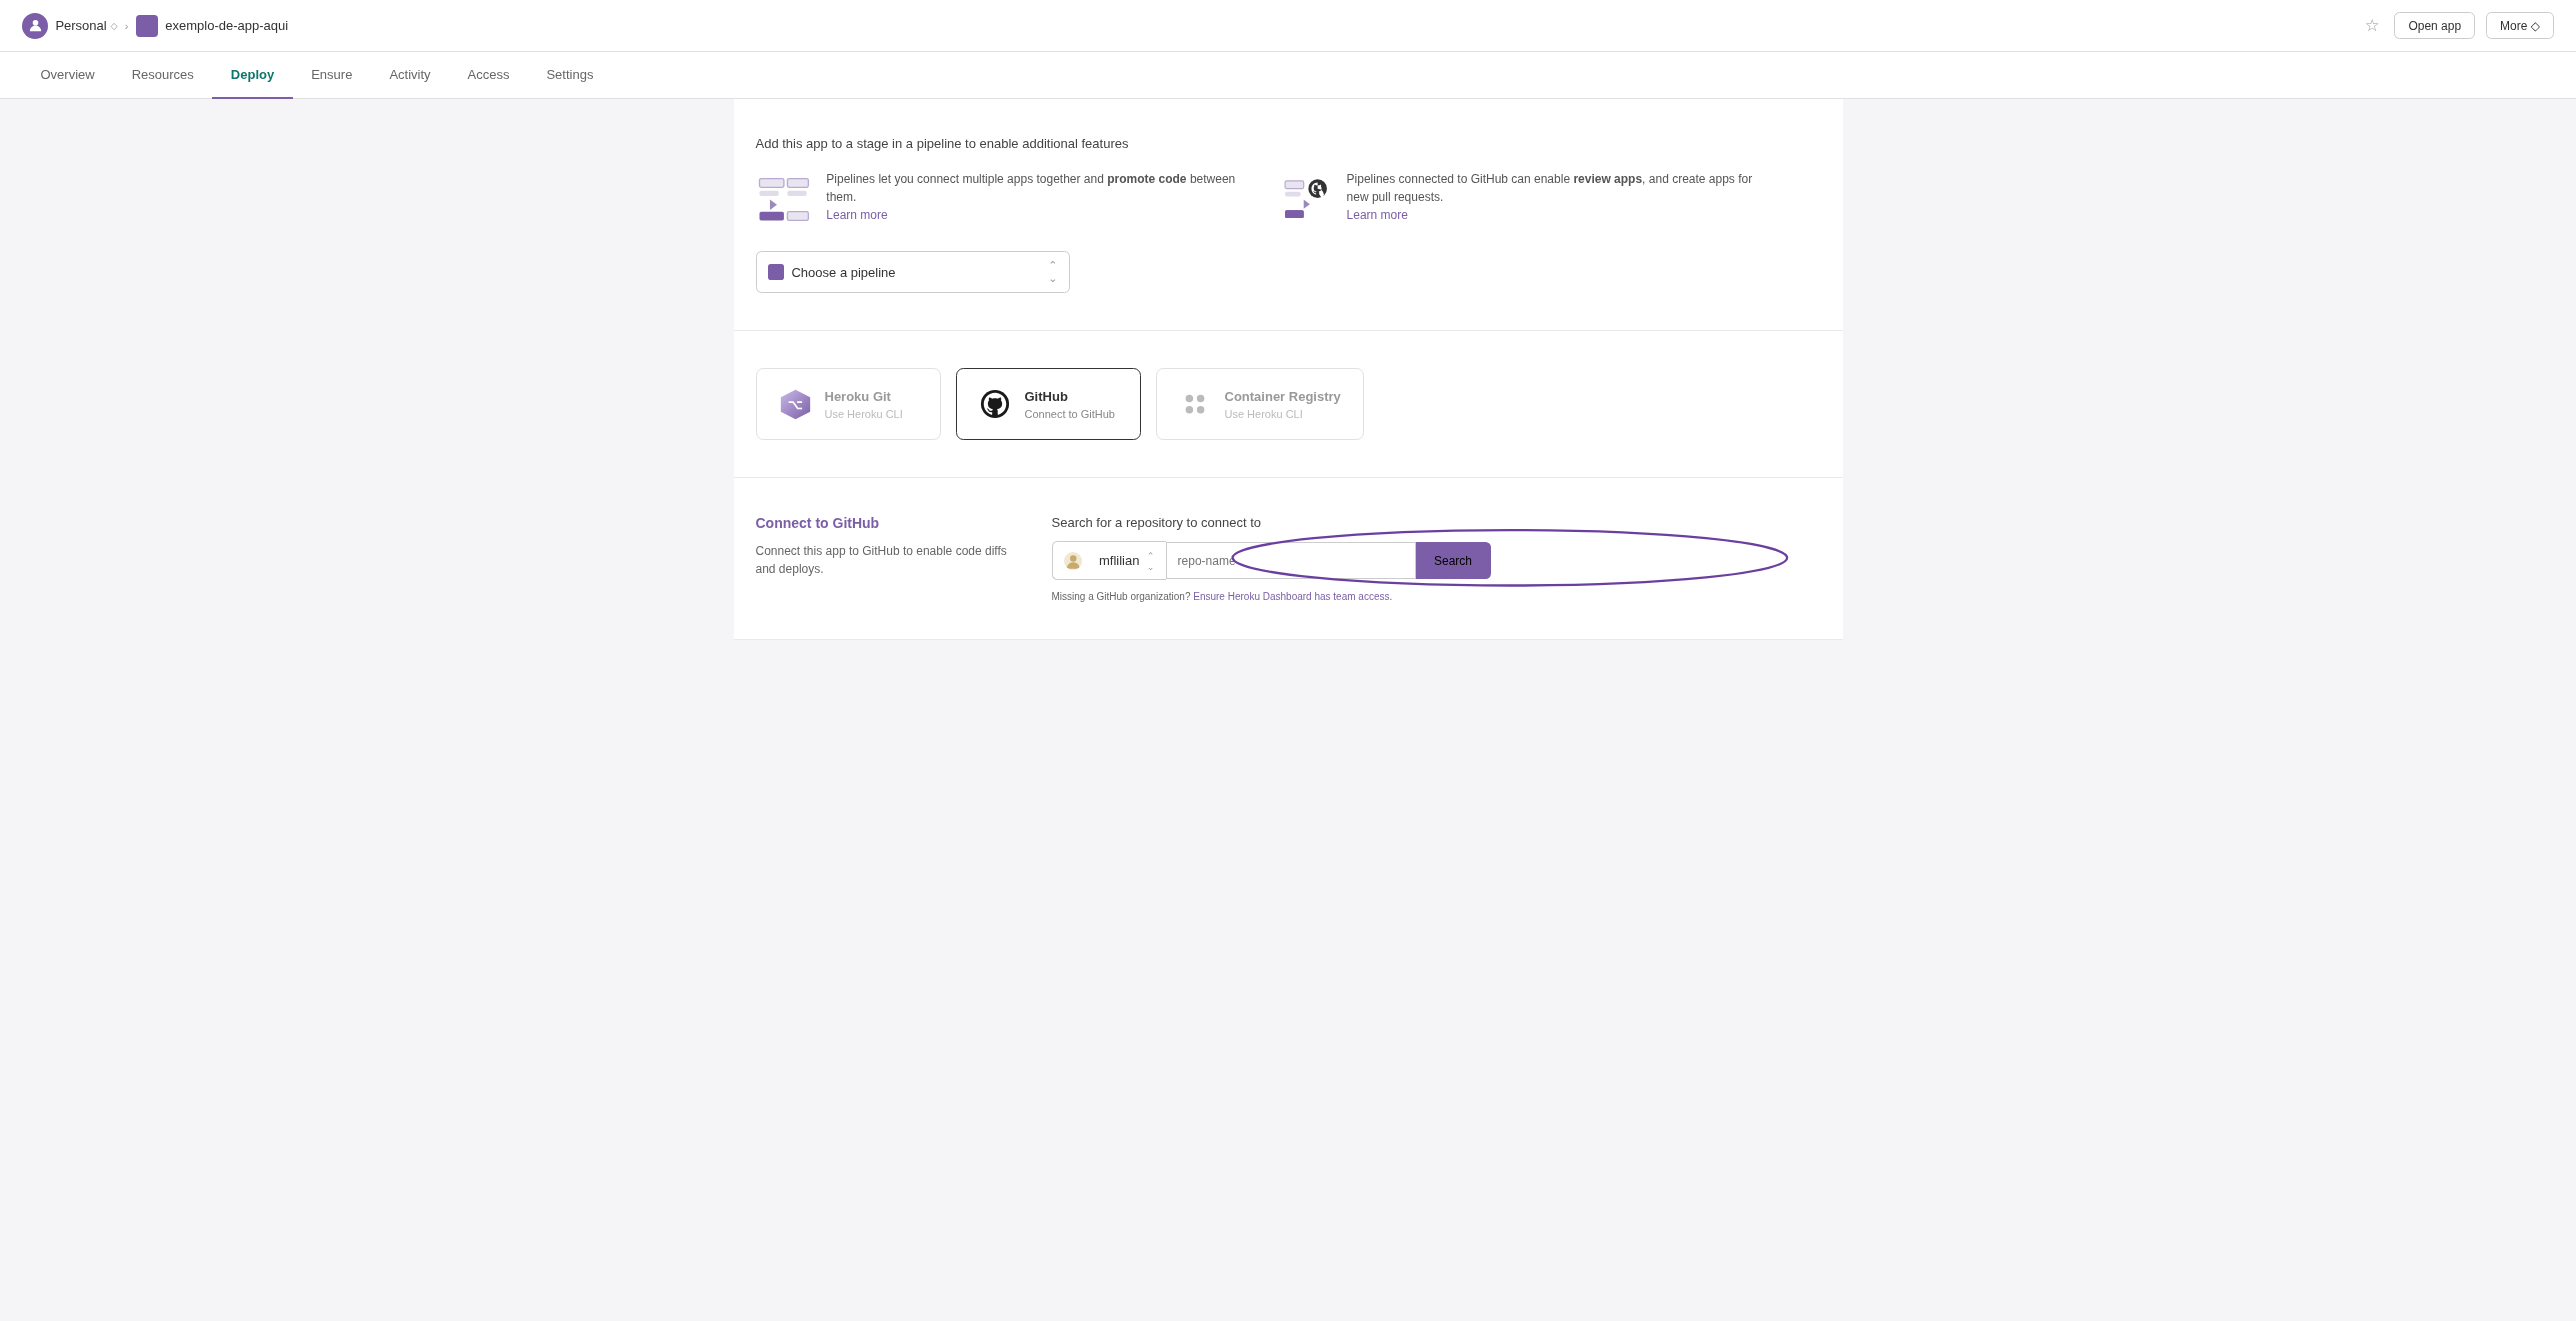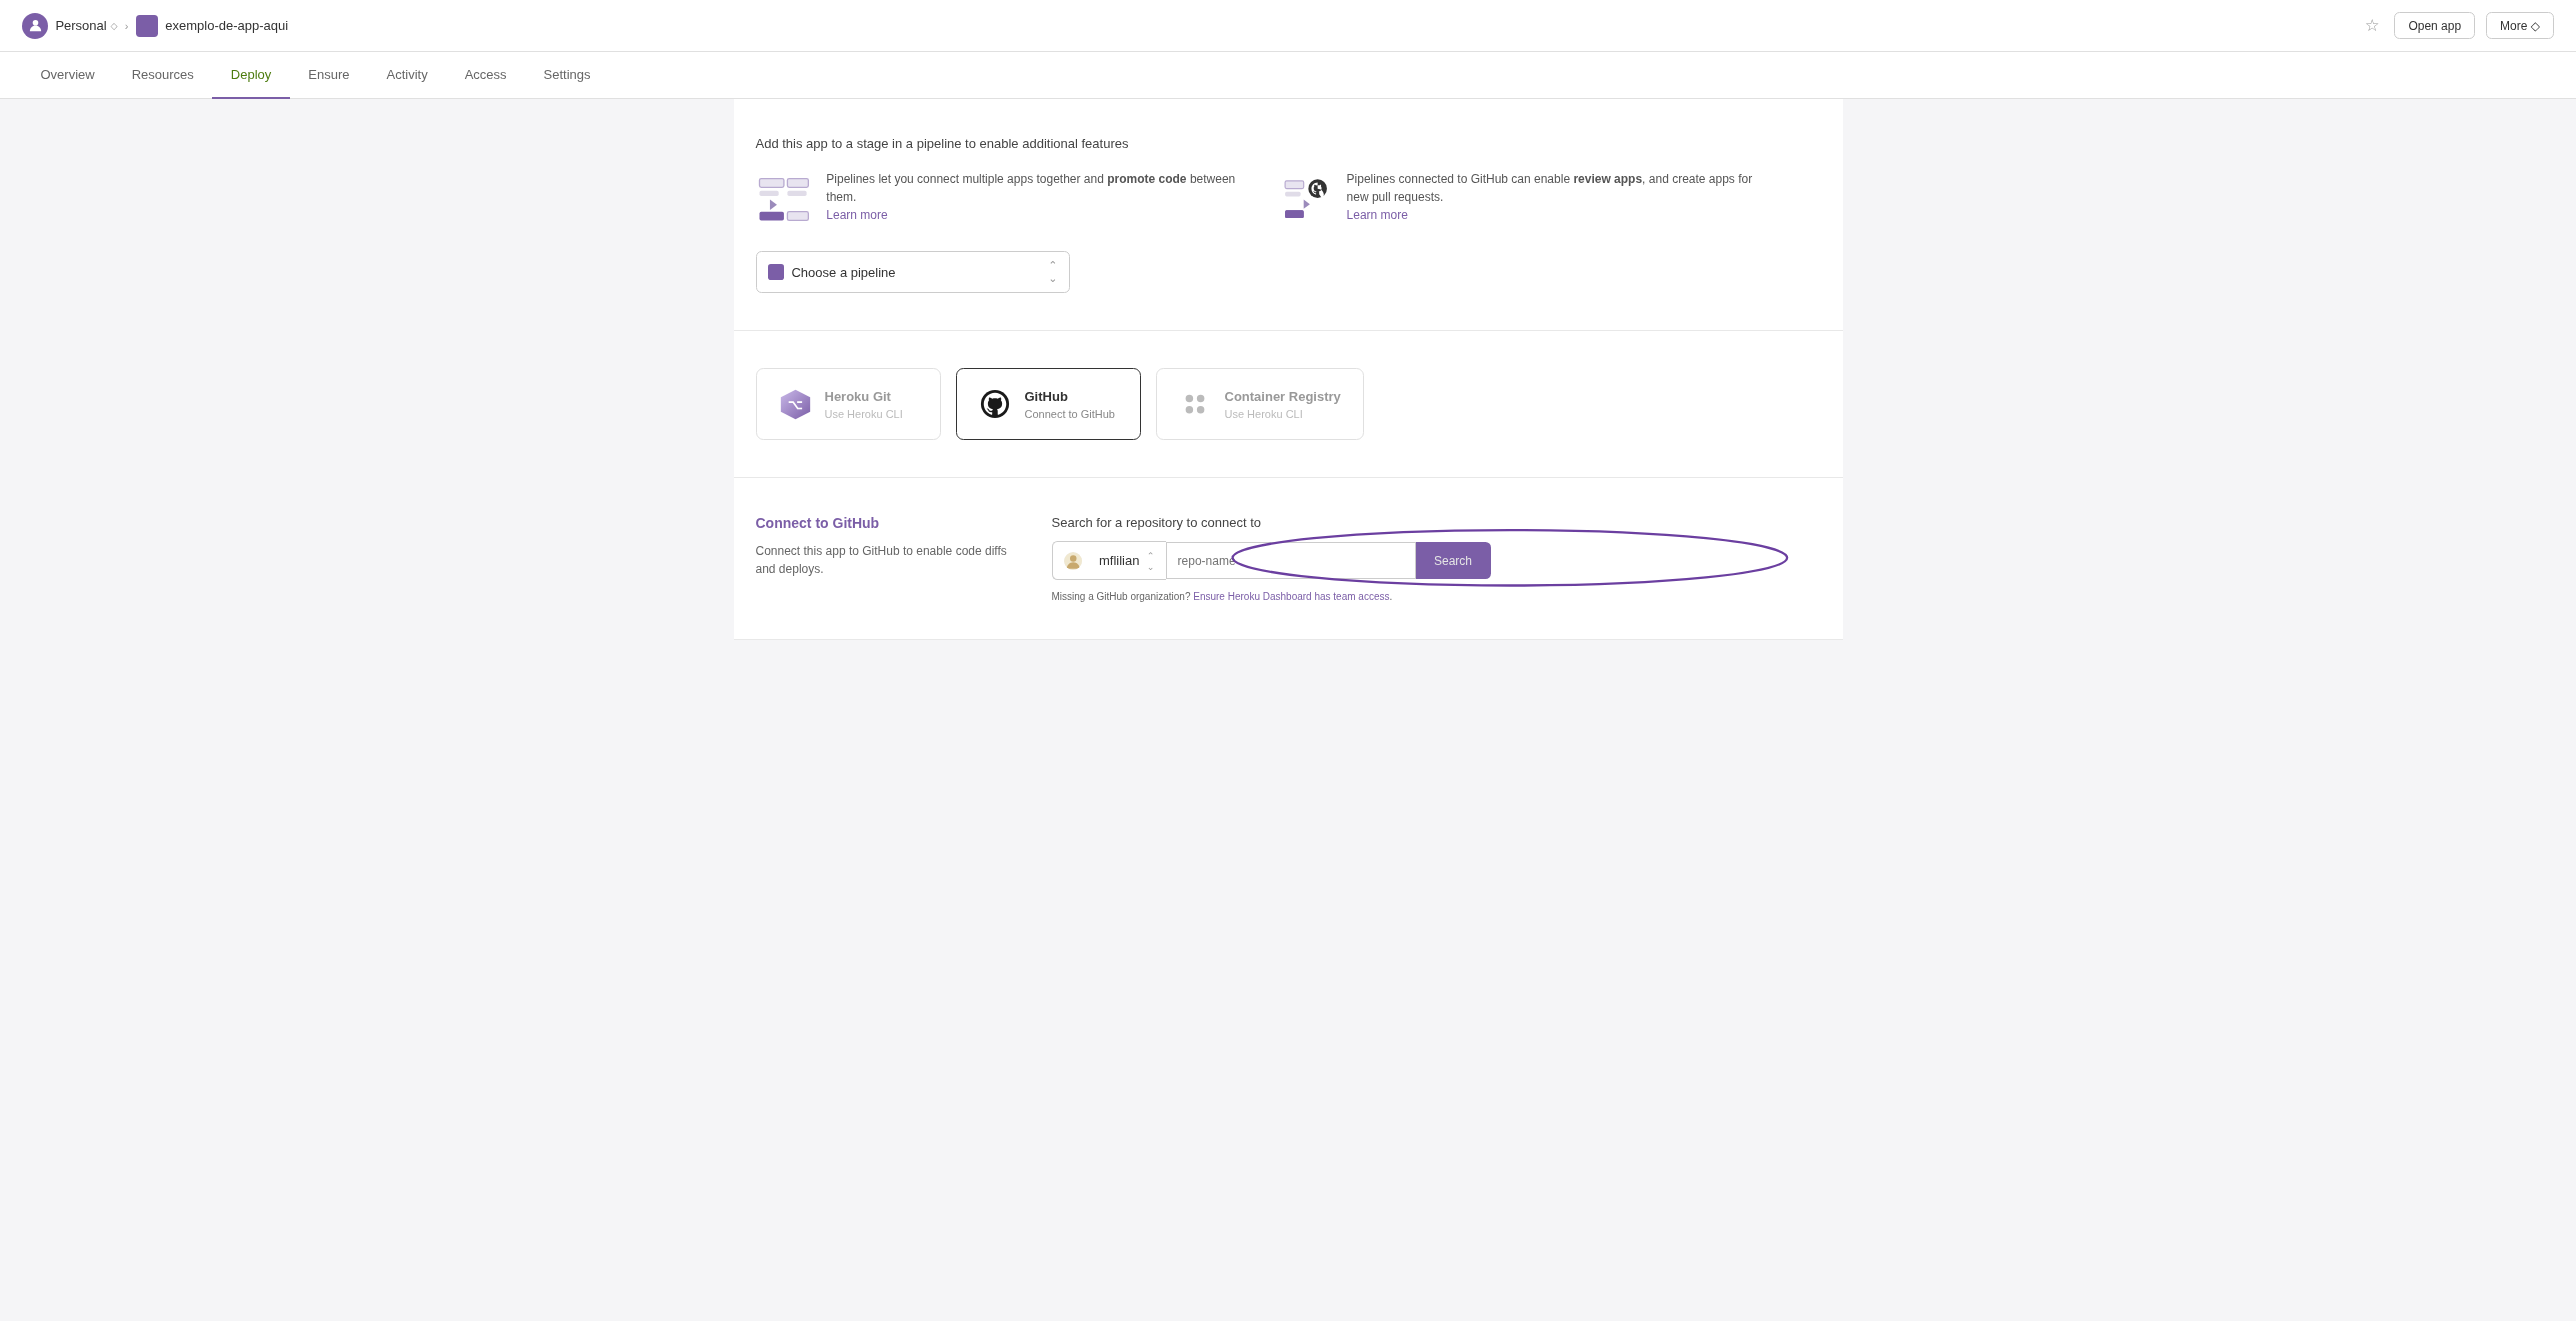--- a/index.html
+++ b/index.html
@@ -92,23 +92,23 @@
       padding: 15px 18.5px;
       cursor: pointer;
       color: #666;
       font-size: 13px;
       border-bottom: 2.8px solid transparent;
       margin-bottom: -0.9px;
       text-decoration: none;
       white-space: nowrap;
     }
     .nav-tab.active {
-      color: #4d7c0f;
+      color: #0f766e;
       border-bottom-color: #7b5ea7;
-      font-weight: 400;
+      font-weight: 700;
     }
 
     
     .main-content {
       max-width: 1109px;
       margin: 0 auto;
       padding: 0;
     }
 
     
@@ -288,21 +288,21 @@
       border-radius: 0;
       padding: 7.4px 11px;
       width: 100%;
       min-height: 37px;
       font-size: 12px;
       outline: none;
       color: #999;
     }
     .search-btn {
       background: #7b5ea7;
-      color: #e5e5e5;
+      color: #000000;
       border: none;
       border-radius: 0 5.5px 5.5px 0;
       padding: 7.4px 18.5px;
       cursor: pointer;
       font-size: 12px;
       font-weight: 500;
       min-height: 37px;
     }
     .missing-org {
       margin-top: 11px;

